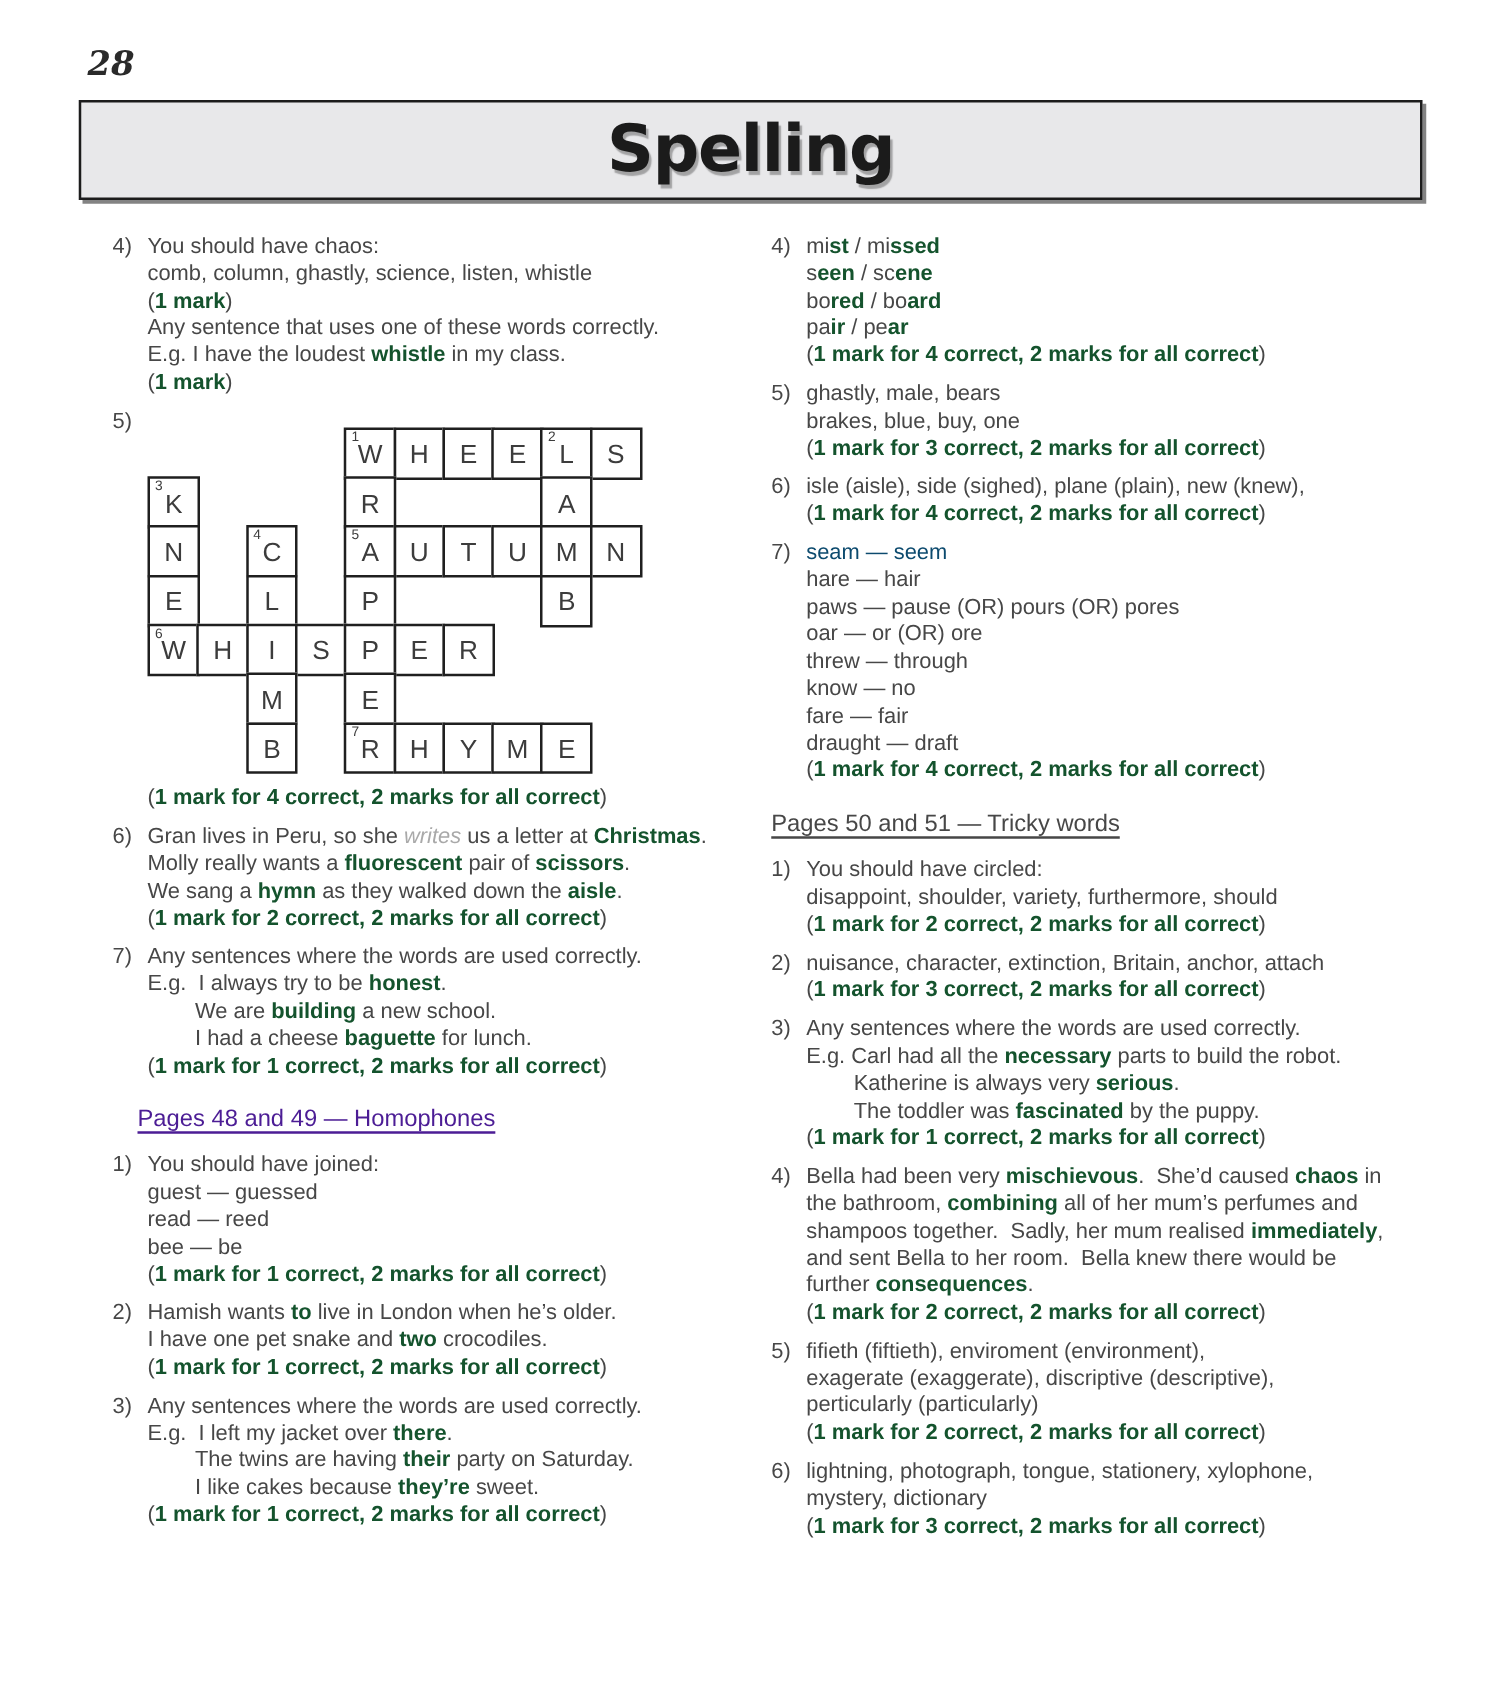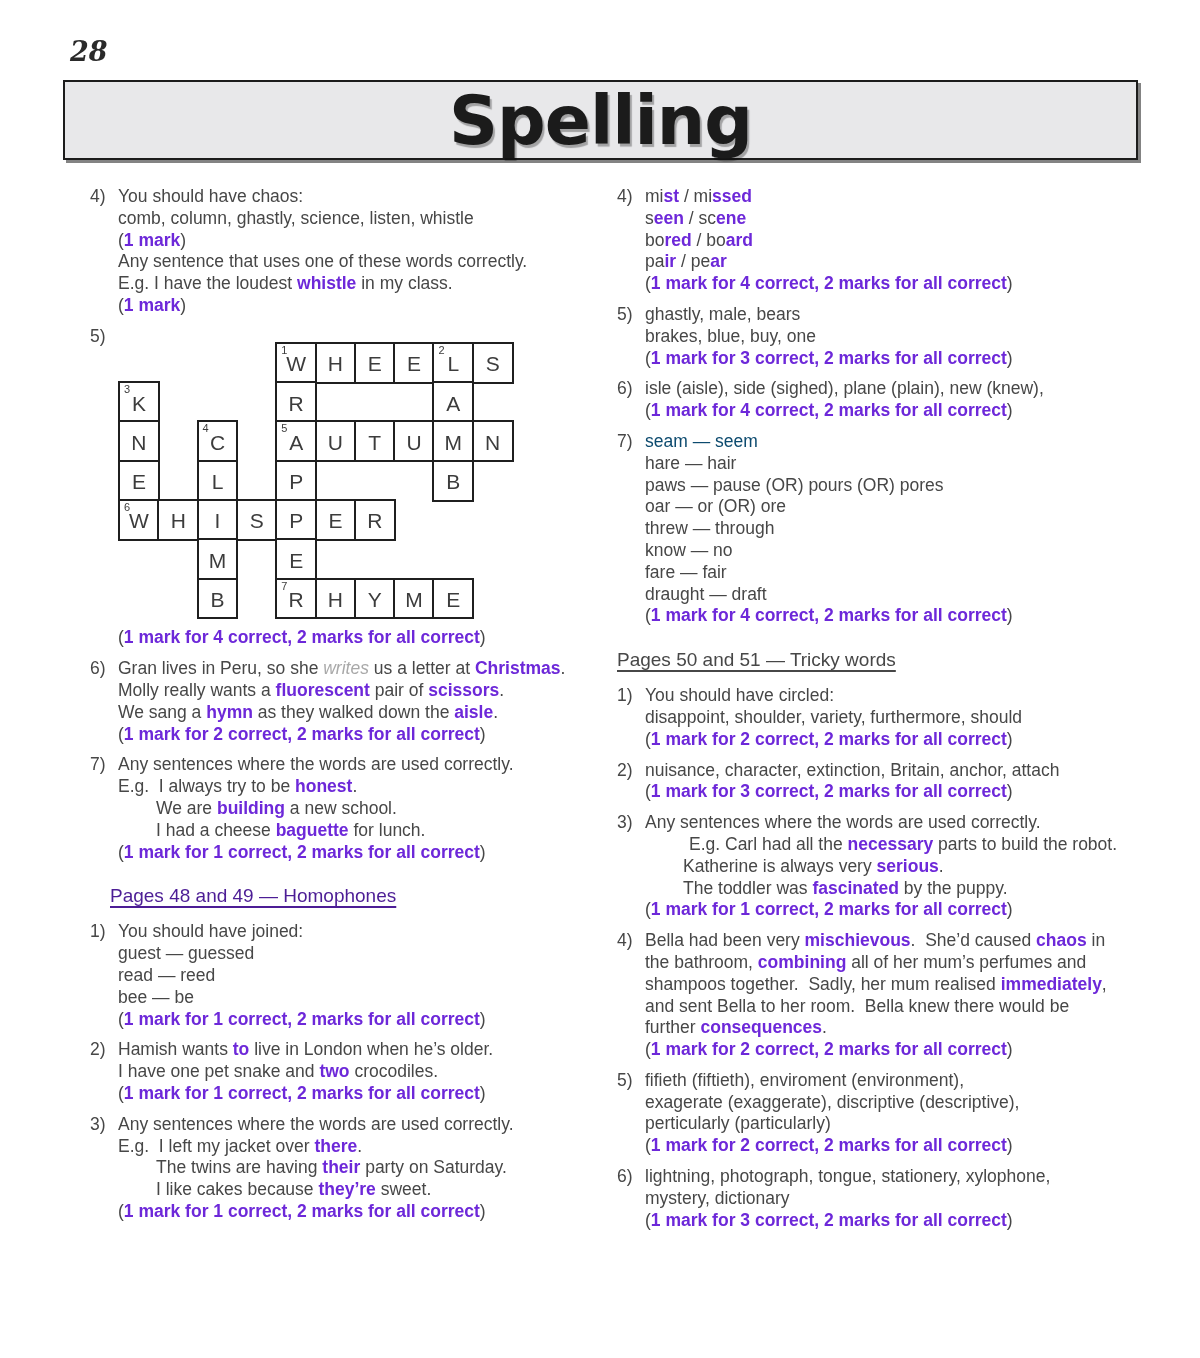--- a/index.html
+++ b/index.html
@@ -8,34 +8,34 @@
   .page{position:absolute;inset:0;}
 
   .pagenum{position:absolute;top:36px;left:70px;
     font-family:"DejaVu Serif",serif;font-style:italic;font-weight:bold;
     font-size:27px;color:#2a2a2a;}
 
   .title-box{position:absolute;top:80px;left:63px;width:1071px;height:76px;
     background:#e8e8ea;border:2px solid #1c1c1c;box-shadow:3px 3px 0 rgba(30,30,30,0.55);
     display:flex;align-items:center;justify-content:center;}
   .title-box h1{margin:0;font-family:"DejaVu Sans",sans-serif;font-weight:bold;
-    font-size:68px;letter-spacing:-1px;color:#1b1b1b;
+    font-size:52px;letter-spacing:-1px;color:#1b1b1b;
     text-shadow:2px 3px 1px rgba(0,0,0,0.30);}
 
   .columns{position:absolute;top:186px;left:90px;width:1050px;display:flex;}
   .col{box-sizing:border-box;}
   .col-left{width:508px;margin-right:19px;}
   .col-right{width:523px;}
 
   .item{display:flex;margin-bottom:9px;}
   .num{width:28px;flex:0 0 28px;font-size:17.5px;line-height:21.8px;color:#474747;}
   .body{flex:1;min-width:0;}
   .line{font-size:17.5px;line-height:21.8px;color:#474747;}
   .line.ind{padding-left:38px;}
-  .line b{color:#6d28d9;}
+  .line b{color:#14532d;}
   .ghost{font-style:italic;color:#a9a9a9;}
 
   .section-head{font-size:19px;line-height:22px;color:#474747;
     margin:22px 0 14px 0;text-decoration:underline;text-underline-offset:4px;
     text-decoration-thickness:1.5px;}
 
   .crossword{position:relative;margin:16px 0 8px 0;}
   .cell{position:absolute;box-sizing:border-box;background:#ffffff;
     border:2.6px solid #1f1f1f;display:flex;align-items:center;justify-content:center;}
   .letter{font-size:21px;color:#3c3c3c;line-height:1;transform:translateY(1px);}
@@ -287,21 +287,21 @@
           <span class="num" style="color: rgb(71, 71, 71);">2)</span>
           <div class="body">
             <div class="line" style="color: rgb(71, 71, 71);">nuisance, character, extinction, Britain, anchor, attach</div>
             <div class="line" style="color: rgb(71, 71, 71);">(<b>1 mark for 3 correct, 2 marks for all correct</b>)</div>
           </div>
         </div>
         <div class="item">
           <span class="num" style="color: rgb(71, 71, 71);">3)</span>
           <div class="body">
             <div class="line" style="color: rgb(71, 71, 71);">Any sentences where the words are used correctly.</div>
-            <div class="line" style="color: rgb(71, 71, 71); margin-left: 44px;">E.g. Carl had all the <b>necessary</b> parts to build the robot.</div>
+            <div class="line" style="color: rgb(71, 71, 71);">E.g. Carl had all the <b>necessary</b> parts to build the robot.</div>
             <div class="line ind" style="color: rgb(71, 71, 71);">Katherine is always very <b>serious</b>.</div>
             <div class="line ind" style="color: rgb(71, 71, 71);">The toddler was <b>fascinated</b> by the puppy.</div>
             <div class="line" style="color: rgb(71, 71, 71);">(<b>1 mark for 1 correct, 2 marks for all correct</b>)</div>
           </div>
         </div>
         <div class="item">
           <span class="num" style="color: rgb(71, 71, 71);">4)</span>
           <div class="body">
             <div class="line" style="color: rgb(71, 71, 71);">Bella had been very <b>mischievous</b>.&nbsp; She’d caused <b>chaos</b> in</div>
             <div class="line" style="color: rgb(71, 71, 71);">the bathroom, <b>combining</b> all of her mum’s perfumes and</div>

